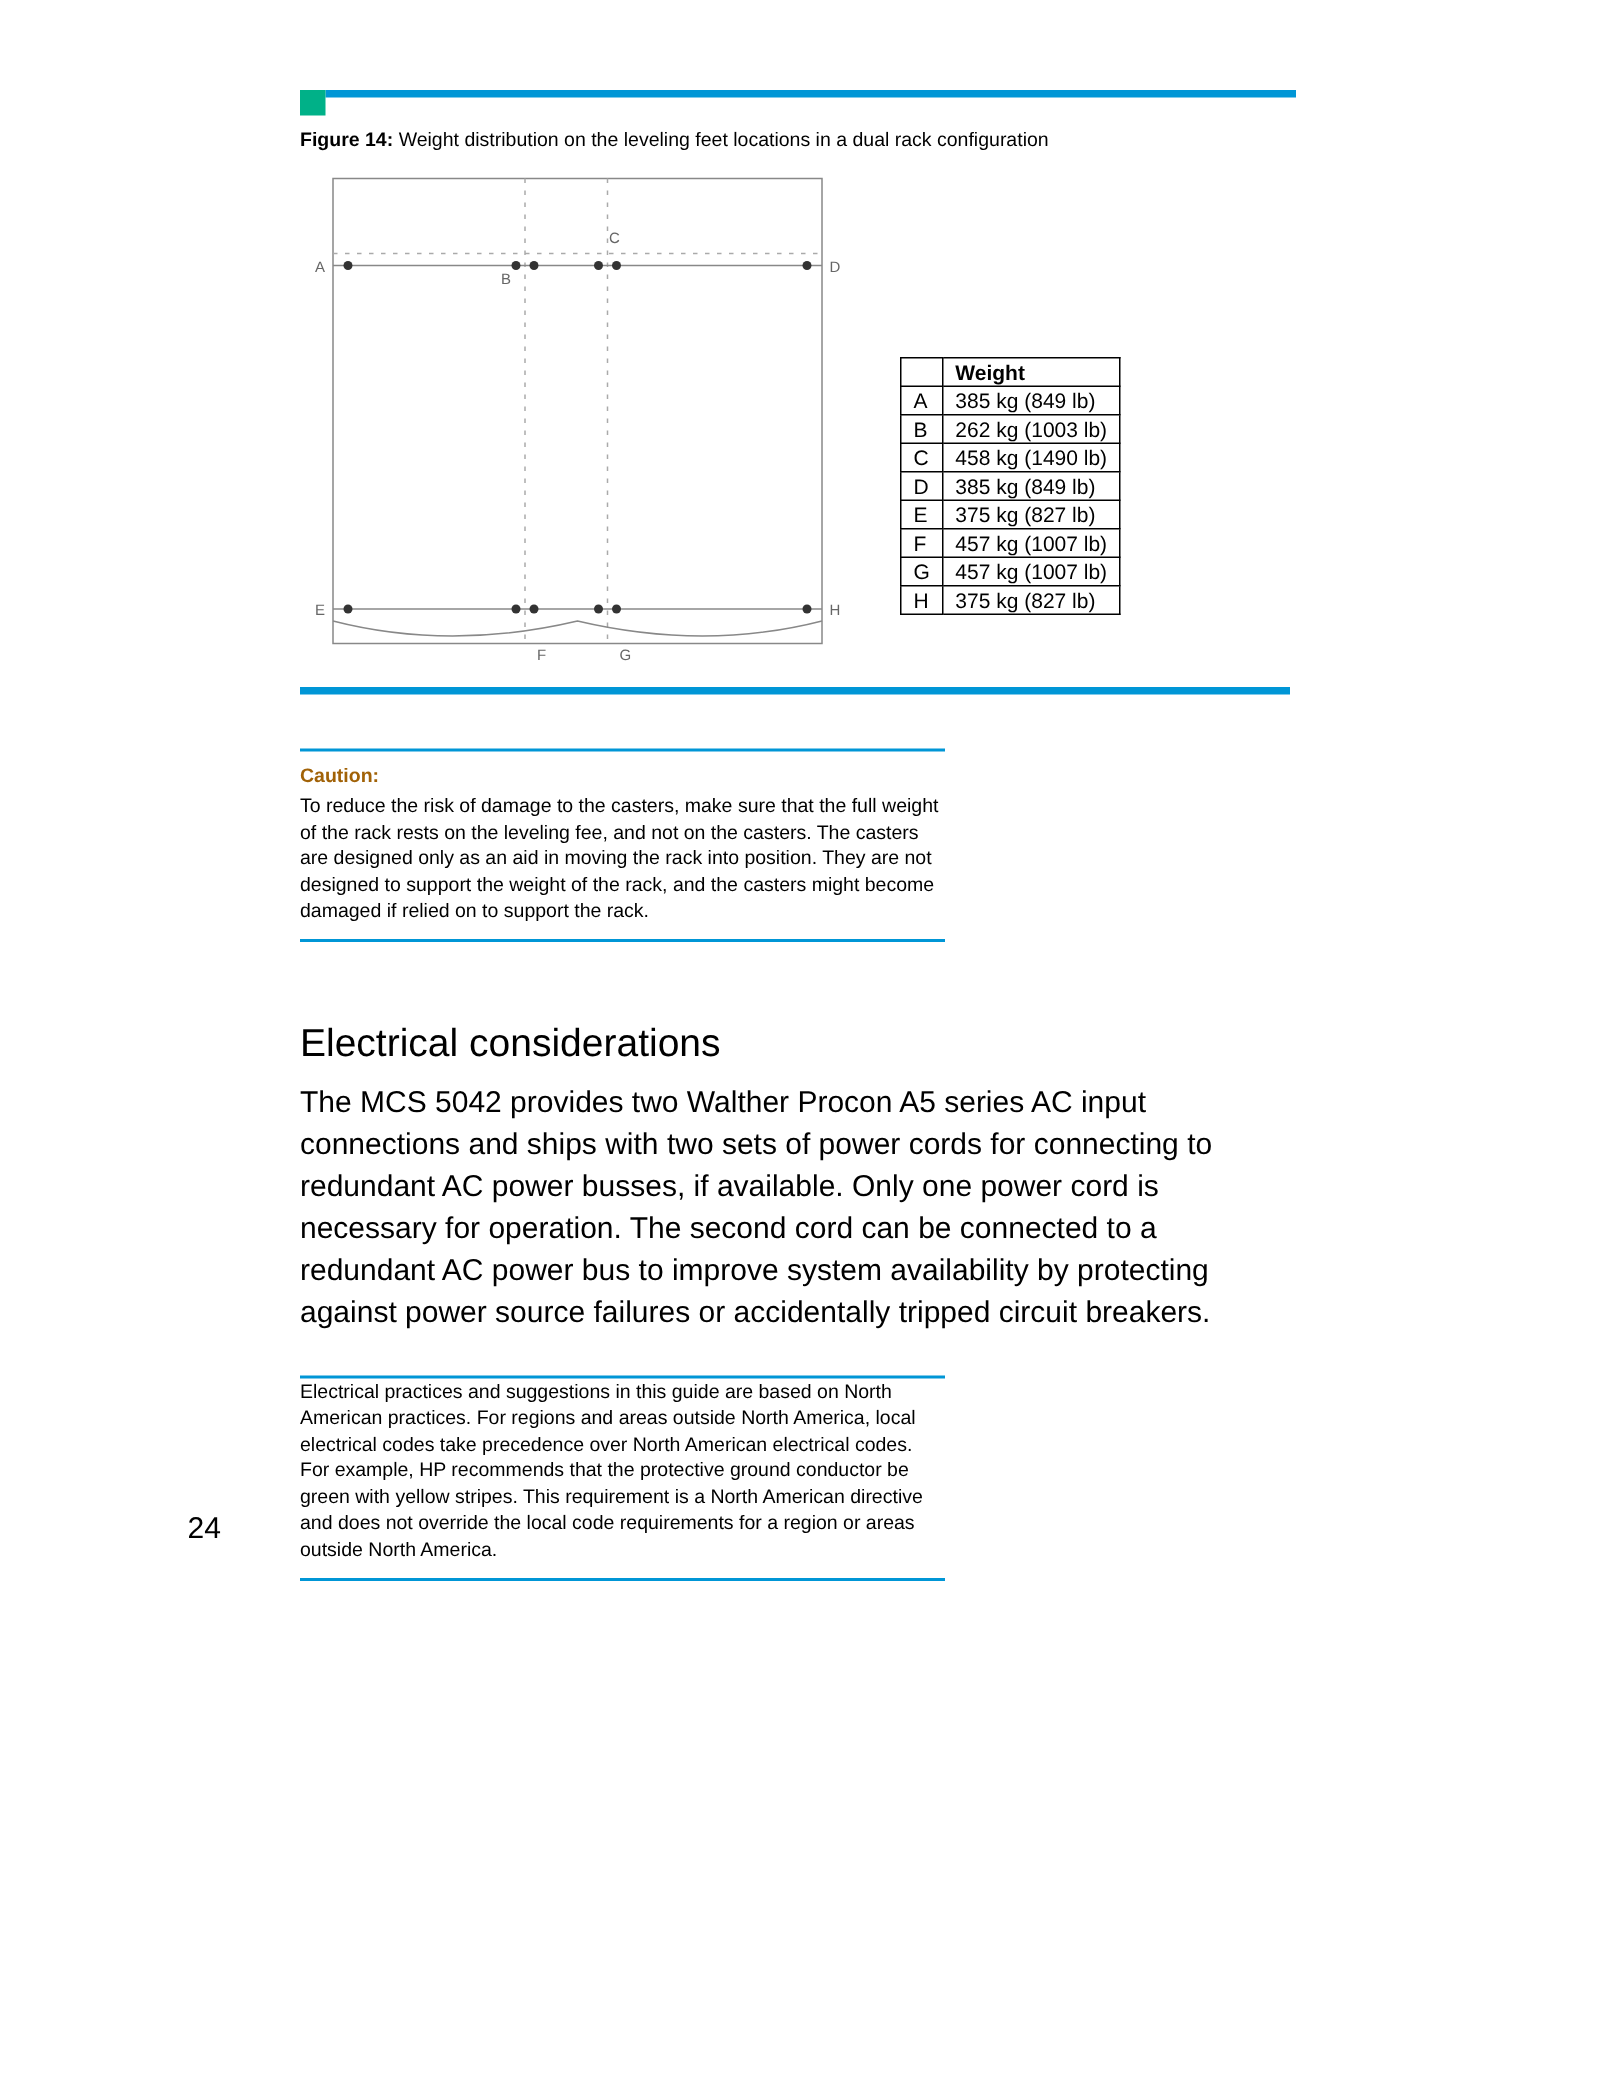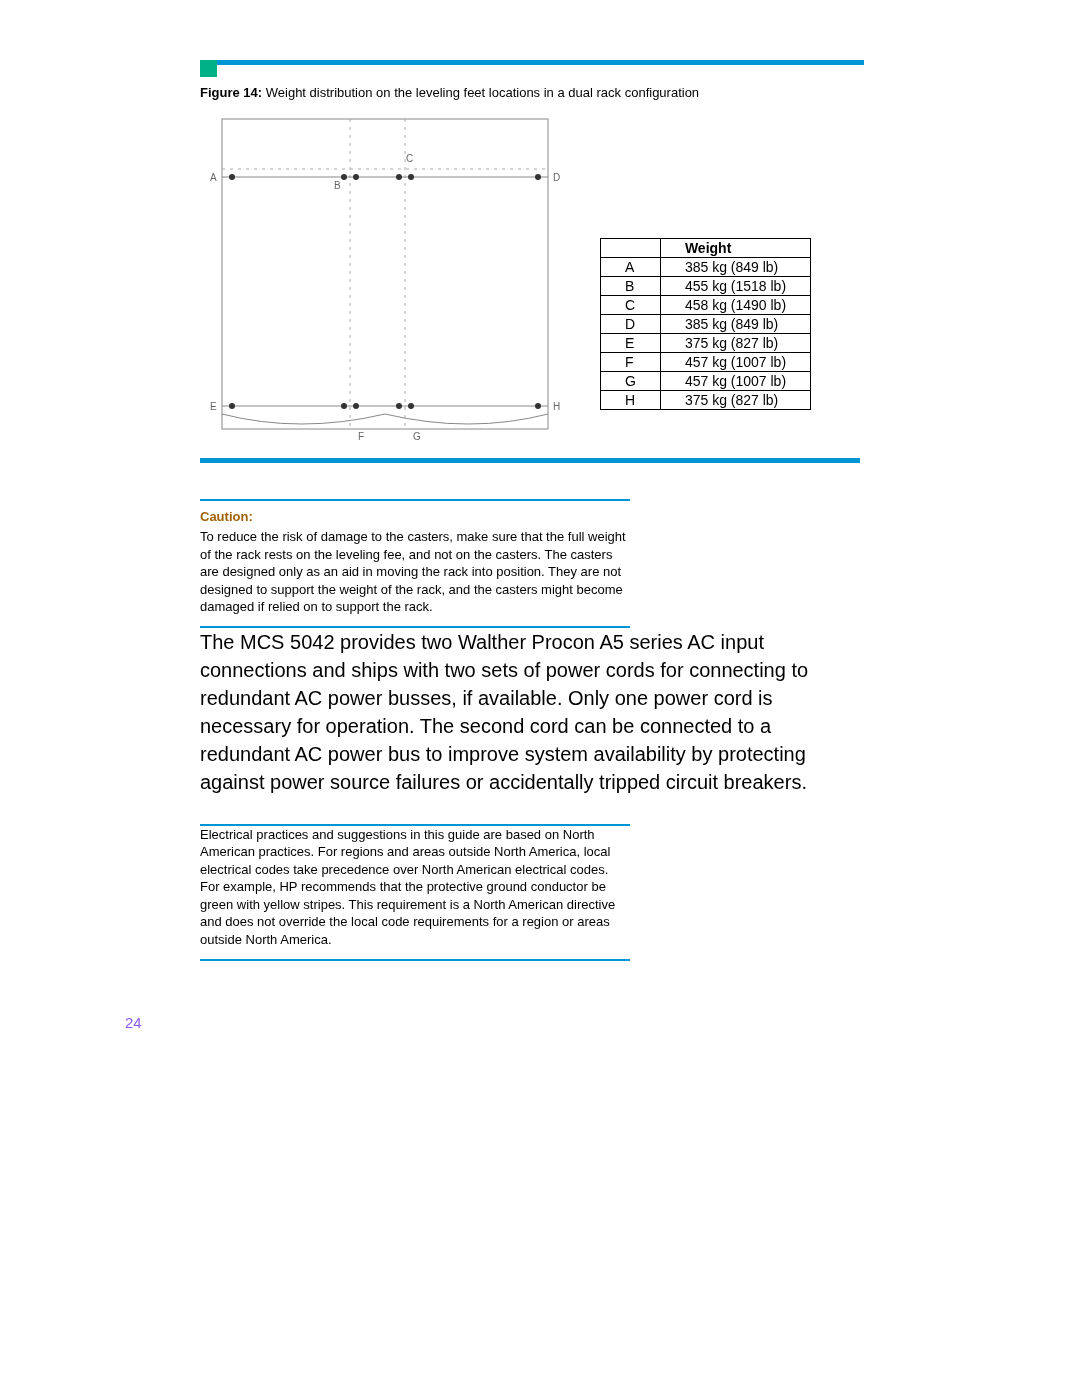--- a/index.html
+++ b/index.html
@@ -5,30 +5,30 @@
   html,body{margin:0;padding:0;background:#fff;font-family:Arial,Helvetica,sans-serif;color:#000;}
   .page{width:1080px;height:1071px;position:relative;box-sizing:border-box;padding:60px 80px 40px 200px;border-radius:11px;}
   .topbar{position:absolute;left:217px;top:60px;width:647px;height:5px;background:#0096d6;}
   .topbar-tab{position:absolute;left:200px;top:60px;width:17px;height:17px;background:#00b188;}
   .fig-caption{font-size:13px;margin-top:25px;}
   .fig-caption b{font-weight:bold;}
   .figure-row{display:flex;align-items:center;margin-top:14px;gap:30px;}
   .diagram{width:370px;height:330px;position:relative;}
   .diagram svg{width:100%;height:100%;}
   .weight-table{border-collapse:collapse;font-size:14px;margin-top:90px;}
-  .weight-table td,.weight-table th{border:1px solid #000;padding:1px 24px;text-align:left;font-weight:normal;}
+  .weight-table td,.weight-table th{border:1px solid #000;padding:1px 8px;text-align:left;font-weight:normal;}
   .weight-table th{font-weight:bold;}
   .sep{height:5px;background:#0096d6;margin:14px 0 0 0;width:660px;}
   .note-box{width:430px;margin-top:36px;}
   .note-rule{height:2px;background:#0096d6;}
   .note-label{color:#a16207;font-weight:bold;font-size:13px;margin:8px 0 4px 0;}
   .note-body{font-size:13px;line-height:1.35;}
   h2{font-size:26px;font-weight:normal;margin:52px 0 10px 0;}
   .body-para{font-size:20px;line-height:1.4;width:660px;}
-  .page-num{position:absolute;left:125px;bottom:40px;font-size:15px;color:#8b5cf6;}
+  .page-num{position:absolute;left:125px;bottom:40px;font-size:20px;color:#000000;}
 </style>
 </head>
 <body>
 
 <div class="page">
   <div class="topbar"></div>
   <div class="topbar-tab"></div>
 
   <div class="fig-caption">
     <b>Figure 14:</b>
@@ -82,21 +82,21 @@
             <th>Weight</th>
           </tr>
       </tbody>
         <tbody id="weight-rows">
           <tr>
             <td>A</td>
             <td>385 kg (849 lb)</td>
           </tr>
           <tr>
             <td>B</td>
-            <td>455 kg (1518 lb)</td>
+            <td>262 kg (1003 lb)</td>
           </tr>
           <tr>
             <td>C</td>
             <td>458 kg (1490 lb)</td>
           </tr>
           <tr>
             <td>D</td>
             <td>385 kg (849 lb)</td>
           </tr>
           <tr>
@@ -121,20 +121,21 @@
 
   <div class="sep"></div>
 
   <div class="note-box">
     <div class="note-rule"></div>
     <div class="note-label">Caution:</div>
     <div class="note-body">To reduce the risk of damage to the casters, make sure that the full weight of the rack rests on the leveling fee, and not on the casters. The casters are designed only as an aid in moving the rack into position. They are not designed to support the weight of the rack, and the casters might become damaged if relied on to support the rack.</div>
     <div class="note-rule" style="margin-top:10px;"></div>
   </div>
 
+  <h2>Electrical considerations</h2>
   <div class="body-para">The MCS 5042 provides two Walther Procon A5 series AC input connections and ships with two sets of power cords for connecting to redundant AC power busses, if available. Only one power cord is necessary for operation. The second cord can be connected to a redundant AC power bus to improve system availability by protecting against power source failures or accidentally tripped circuit breakers.</div>
 
   <div class="note-box" style="margin-top:28px;">
     <div class="note-rule"></div>
     <div class="note-body">Electrical practices and suggestions in this guide are based on North American practices. For regions and areas outside North America, local electrical codes take precedence over North American electrical codes. For example, HP recommends that the protective ground conductor be green with yellow stripes. This requirement is a North American directive and does not override the local code requirements for a region or areas outside North America.</div>
     <div class="note-rule" style="margin-top:10px;"></div>
   </div>
 
   <div class="page-num">24</div>
 </div>

